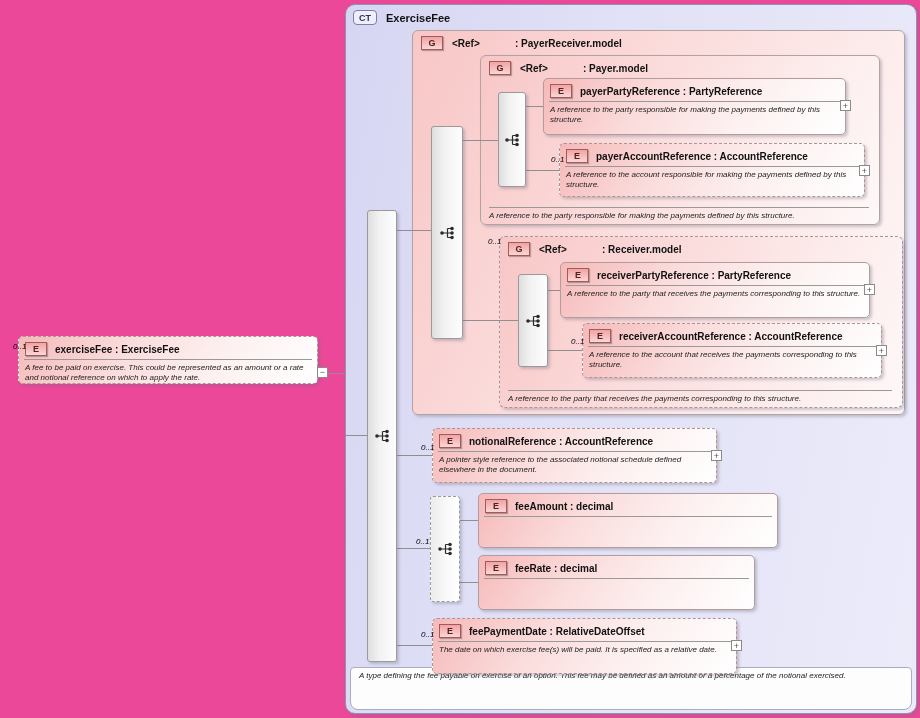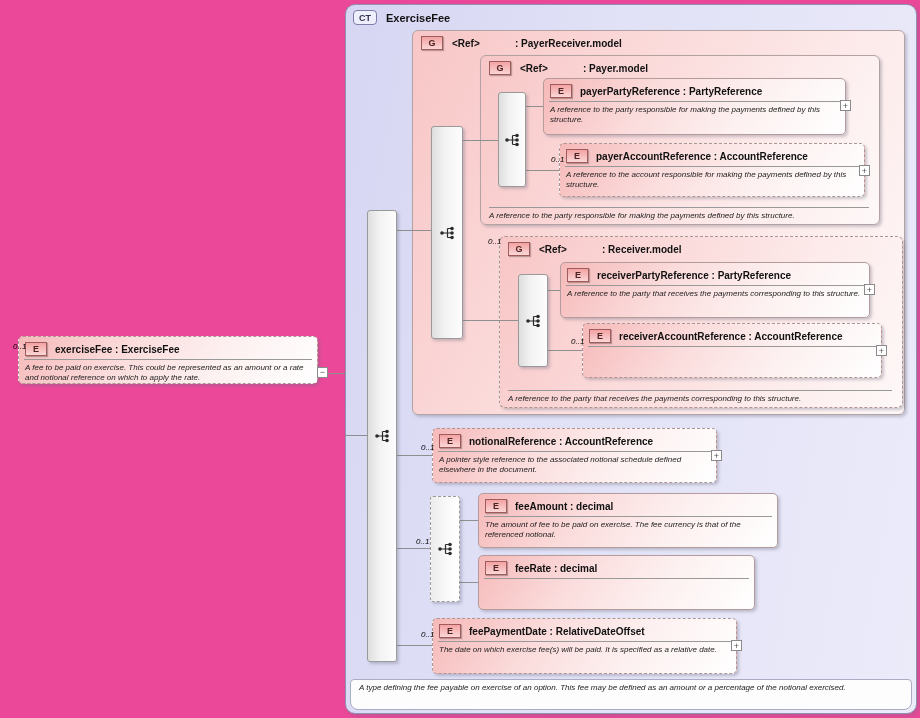--- a/index.html
+++ b/index.html
@@ -26,21 +26,21 @@
             border:1px solid #7d7da8;border-radius:4px;}
 
   
   .ct-box{position:absolute;border:1px solid #9191b4;border-radius:10px;
           background:linear-gradient(100deg,#d6d6f3 0%,#e2e2f7 45%,#ebebfa 100%);
           box-shadow:2px 2px 4px rgba(110,110,130,.35);box-sizing:border-box;}
   .ct-header{position:absolute;left:7px;top:5px;display:flex;align-items:center;gap:9px;}
   .ct-title{font-size:11px;font-weight:bold;color:#111;}
   .ct-doc{position:absolute;left:4px;right:4px;bottom:3px;height:26px;background:#fdfdfe;
           border:1px solid #ababc4;border-radius:4px 4px 8px 8px;
-          font-size:8px;font-style:italic;color:#1c1c1c;line-height:10px;padding:3px 8px 0;box-sizing:content-box;}
+          font-size:8px;font-style:italic;color:#1c1c1c;line-height:10px;padding:3px 8px 12px;box-sizing:content-box;}
 
   
   .group{position:absolute;border:1px solid #b2a2a2;border-radius:6px;
          background:linear-gradient(115deg,#f8c6c6 0%,#fbd9d9 35%,#fdebeb 70%,#fef8f8 100%);
          box-shadow:2px 2px 3px rgba(110,110,130,.35);box-sizing:border-box;}
   .group.dashed{border:1px dashed #ab9595;}
   .group-header{display:flex;align-items:center;gap:9px;padding:5px 8px 2px;}
   .g-name{font-size:10px;font-weight:bold;color:#111;width:54px;}
   .g-type{font-size:10px;font-weight:bold;color:#111;white-space:nowrap;text-align:right;}
   .group-doc{position:absolute;left:8px;right:10px;bottom:3px;border-top:1px solid #999;
@@ -204,20 +204,21 @@
     <div class="node-doc">A reference to the party that receives the payments corresponding to this structure.</div>
     <div class="expander">+</div>
   </div>
 
   <div class="node dashed" style="left:582px;top:323px;width:300px;height:55px;">
     <div class="node-header">
       <span class="badge">E</span>
       <span class="node-title">receiverAccountReference : AccountReference</span>
     </div>
     <div class="node-sep"></div>
+    <div class="node-doc">A reference to the account that receives the payments corresponding to this structure.</div>
     <div class="expander">+</div>
   </div>
   <div class="card" style="left:560px;top:337px;">0..1</div>
   <div class="card" style="left:477px;top:237px;">0..1</div>
 
   <div class="node dashed" style="left:432px;top:428px;width:285px;height:55px;">
     <div class="node-header">
       <span class="badge">E</span>
       <span class="node-title">notionalReference : AccountReference</span>
     </div>
@@ -226,21 +227,20 @@
     <div class="expander">+</div>
   </div>
   <div class="card" style="left:410px;top:443px;">0..1</div>
 
   <div class="node" style="left:478px;top:493px;width:300px;height:55px;">
     <div class="node-header">
       <span class="badge">E</span>
       <span class="node-title">feeAmount : decimal</span>
     </div>
     <div class="node-sep"></div>
-    <div class="node-doc">The amount of fee to be paid on exercise. The fee currency is that of the referenced notional.</div>
   </div>
 
   <div class="node" style="left:478px;top:555px;width:277px;height:55px;">
     <div class="node-header">
       <span class="badge">E</span>
       <span class="node-title">feeRate : decimal</span>
     </div>
     <div class="node-sep"></div>
   </div>
   <div class="card" style="left:405px;top:537px;">0..1</div>

